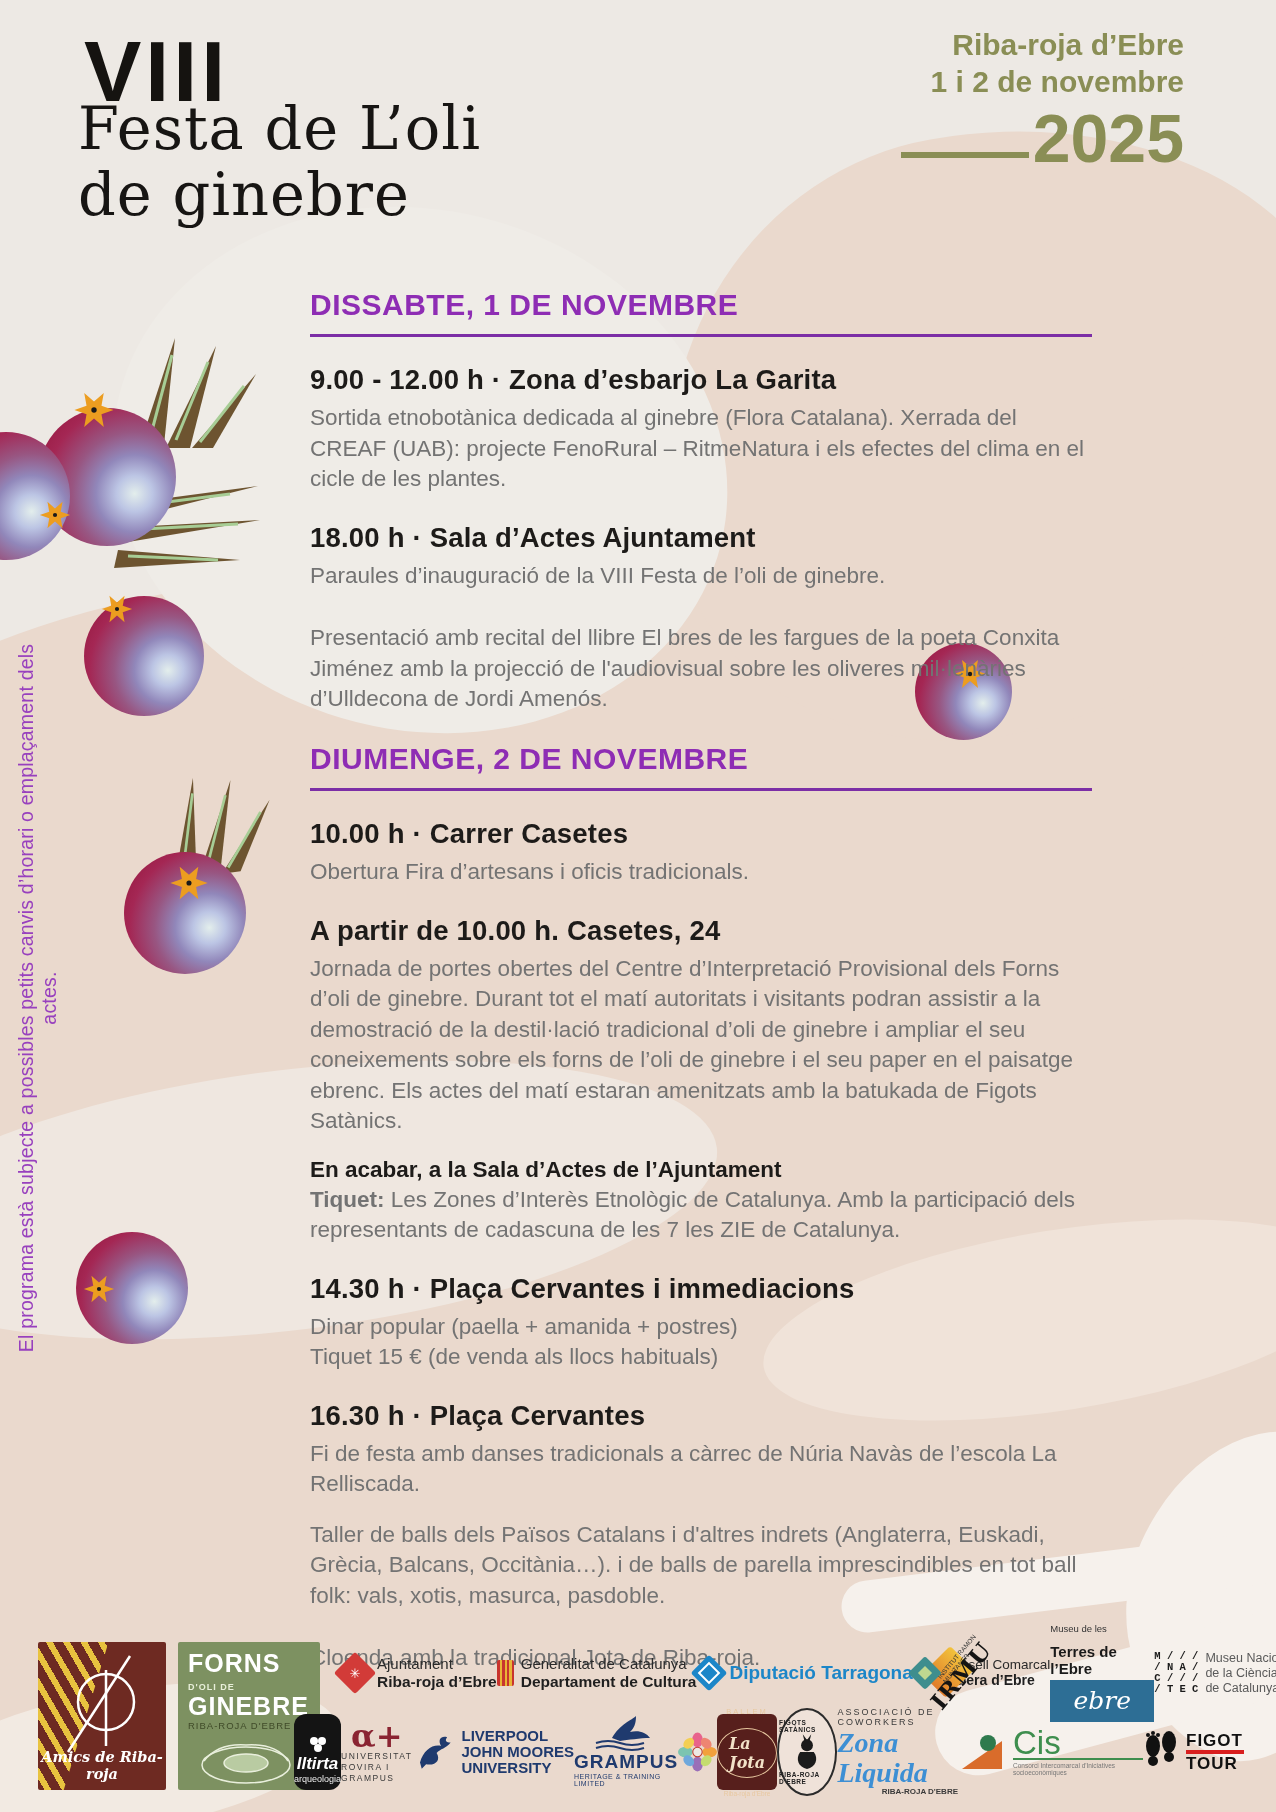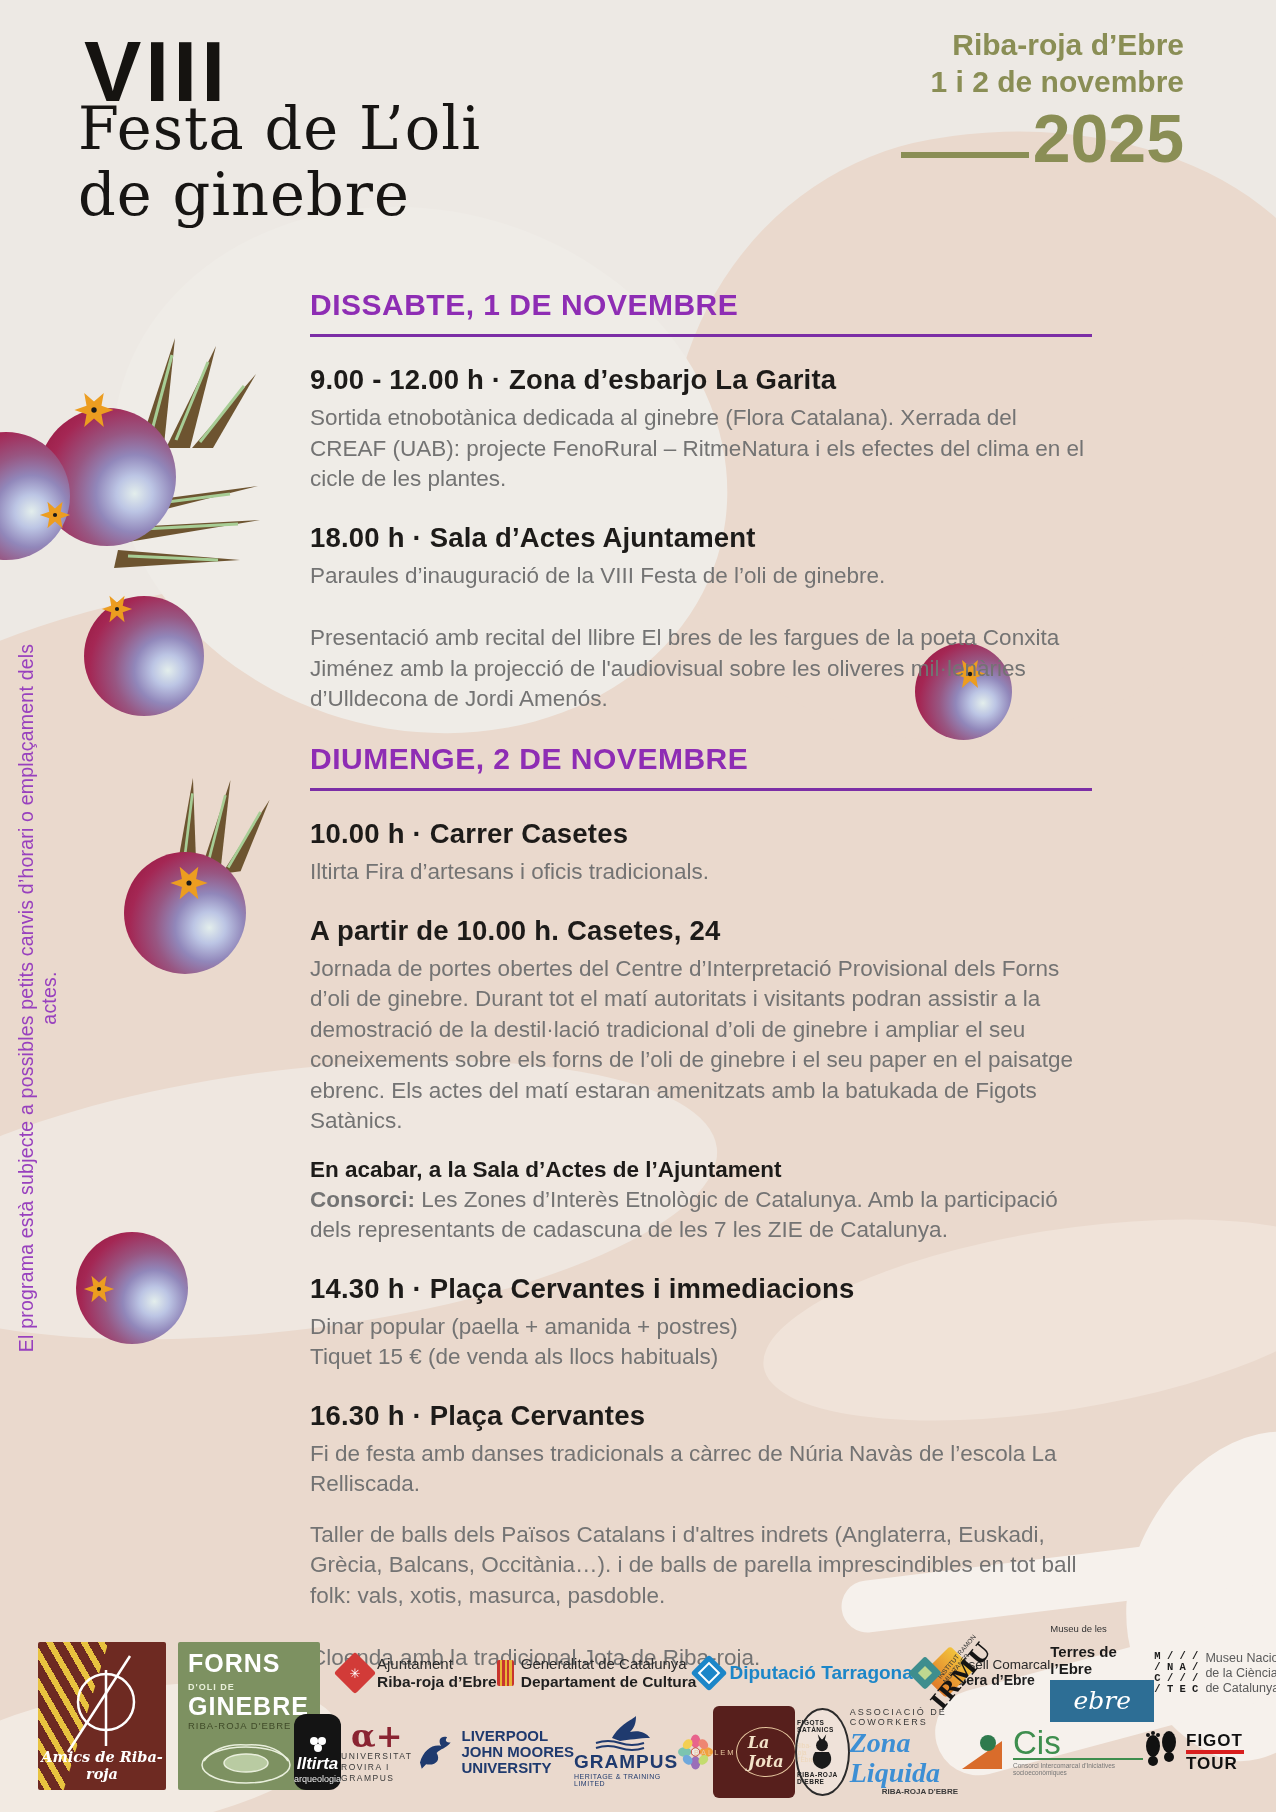--- a/index.html
+++ b/index.html
@@ -93,22 +93,22 @@
   .mnac-cap{font-size:12.5px;color:#5a5a5a;line-height:15px;}
   .iltirta{width:66px;height:76px;background:#141414;border-radius:12px;display:flex;flex-direction:column;
            align-items:center;justify-content:flex-end;padding-bottom:6px;box-sizing:border-box;}
   .iltirta-name{color:#fff;font-weight:bold;font-size:17px;font-style:italic;}
   .iltirta-sub{color:#eee;font-size:9px;}
   .urv-glyph{font-family:"DejaVu Serif",serif;font-size:32px;font-weight:bold;color:#8A2432;line-height:30px;}
   .urv-cap{font-size:8.5px;letter-spacing:1.5px;color:#3a3a3a;line-height:11px;}
   .ljmu-txt{font-size:15px;font-weight:bold;color:#1F3A6E;line-height:16px;}
   .grampus-name{font-size:19px;font-weight:800;color:#1F3A6E;letter-spacing:1px;}
   .grampus-cap{font-size:7px;color:#1F3A6E;letter-spacing:0.5px;}
-  .lajota{width:82px;height:92px;background:#571F1C;border-radius:6px;display:flex;flex-direction:row;
-          align-items:center;justify-content:center;gap:0;}
+  .lajota{width:82px;height:76px;background:#571F1C;border-radius:6px;display:flex;flex-direction:column;
+          align-items:center;justify-content:center;gap:12px;}
   .lajota-top{font-size:7.5px;color:#E8C8A0;letter-spacing:2px;}
   .lajota-oval{border:1.5px solid #E8C8A0;border-radius:50%;padding:5px 11px;color:#F3E2C8;
                font-family:"DejaVu Serif",serif;font-style:italic;font-weight:bold;font-size:16px;}
   .lajota-sub{font-size:6.5px;color:#E8C8A0;}
   .figots{width:84px;height:84px;border:2.5px solid #2b2b2b;border-radius:50%;display:flex;flex-direction:column;
           align-items:center;justify-content:center;background:rgba(255,255,255,0.25);}
   .figots-t{font-size:6.5px;font-weight:bold;color:#222;letter-spacing:0.5px;}
   .zl-top{font-size:9px;letter-spacing:2px;color:#3a3a3a;}
   .zl-name{font-family:Liberation Serif, serif;font-style:italic;font-weight:bold;font-size:28px;color:#3D8FD4;line-height:30px;}
   .zl-sub{font-size:8px;font-weight:bold;color:#3a3a3a;text-align:right;}
@@ -219,27 +219,27 @@
       <div class="ev-body">Paraules d’inauguració de la VIII Festa de l’oli de ginebre.</div>
       <div class="ev-body gap-lg">Presentació amb recital del llibre El bres de les fargues de la poeta Conxita Jiménez amb la projecció de l'audiovisual sobre les oliveres mil·lenàries d’Ulldecona de Jordi Amenós.</div>
     </div>
   </div>
 
   <div class="section" style="top:742px;">
     <div class="sec-head">DIUMENGE, 2 DE NOVEMBRE</div>
     <div class="sec-rule"></div>
     <div class="ev">
       <div class="ev-title">10.00 h · Carrer Casetes</div>
-      <div class="ev-body">Iltirta Fira d’artesans i oficis tradicionals.</div>
+      <div class="ev-body">Obertura Fira d’artesans i oficis tradicionals.</div>
     </div>
     <div class="ev">
       <div class="ev-title">A partir de 10.00 h. Casetes, 24</div>
       <div class="ev-body">Jornada de portes obertes del Centre d’Interpretació Provisional dels Forns d’oli de ginebre. Durant tot el matí autoritats i visitants podran assistir a la demostració de la destil·lació tradicional d’oli de ginebre i ampliar el seu coneixements sobre els forns de l’oli de ginebre i el seu paper en el paisatge ebrenc. Els actes del matí estaran amenitzats amb la batukada de Figots Satànics.</div>
       <div class="sub-title">En acabar, a la Sala d’Actes de l’Ajuntament</div>
-      <div class="ev-body"><b>Consorci:</b><span> Les Zones d’Interès Etnològic de Catalunya. Amb la participació dels representants de cadascuna de les 7 les ZIE de Catalunya.</span></div>
+      <div class="ev-body"><b>Tiquet:</b><span> Les Zones d’Interès Etnològic de Catalunya. Amb la participació dels representants de cadascuna de les 7 les ZIE de Catalunya.</span></div>
     </div>
     <div class="ev">
       <div class="ev-title">14.30 h · Plaça Cervantes i immediacions</div>
       <div class="ev-body">Dinar popular (paella + amanida + postres)</div>
       <div class="ev-body">Tiquet 15 € (de venda als llocs habituals)</div>
     </div>
     <div class="ev">
       <div class="ev-title">16.30 h · Plaça Cervantes</div>
       <div class="ev-body">Fi de festa amb danses tradicionals a càrrec de Núria Navàs de l’escola La Relliscada.</div>
       <div class="ev-body gap">Taller de balls dels Països Catalans i d'altres indrets (Anglaterra, Euskadi, Grècia, Balcans, Occitània…). i de balls de parella imprescindibles en tot ball folk: vals, xotis, masurca, pasdoble.</div>

